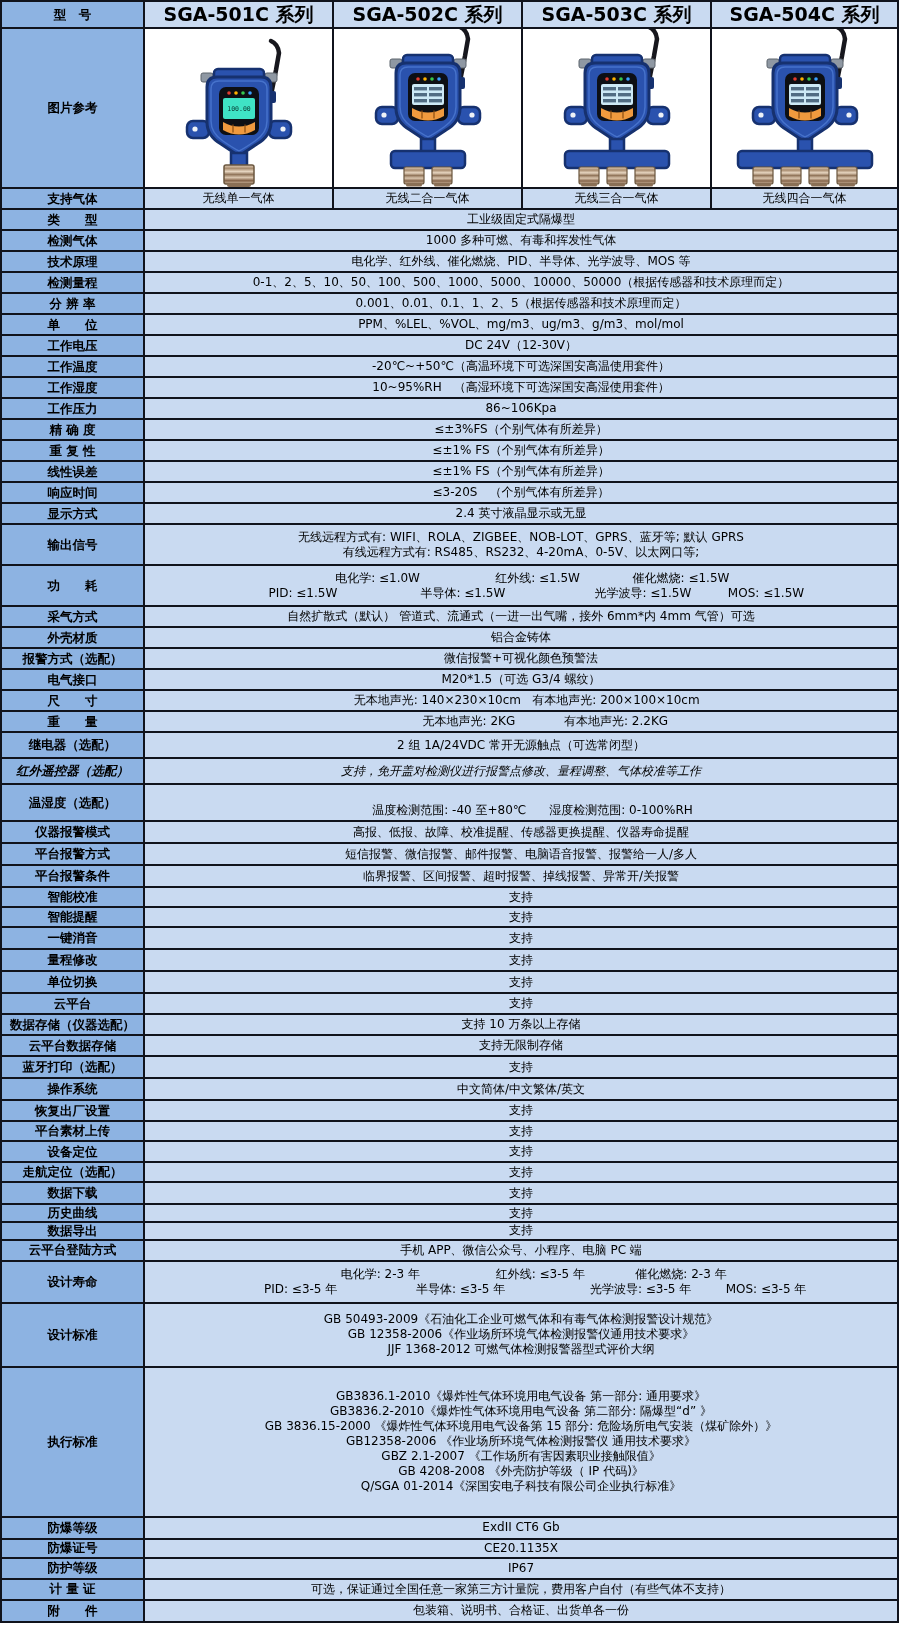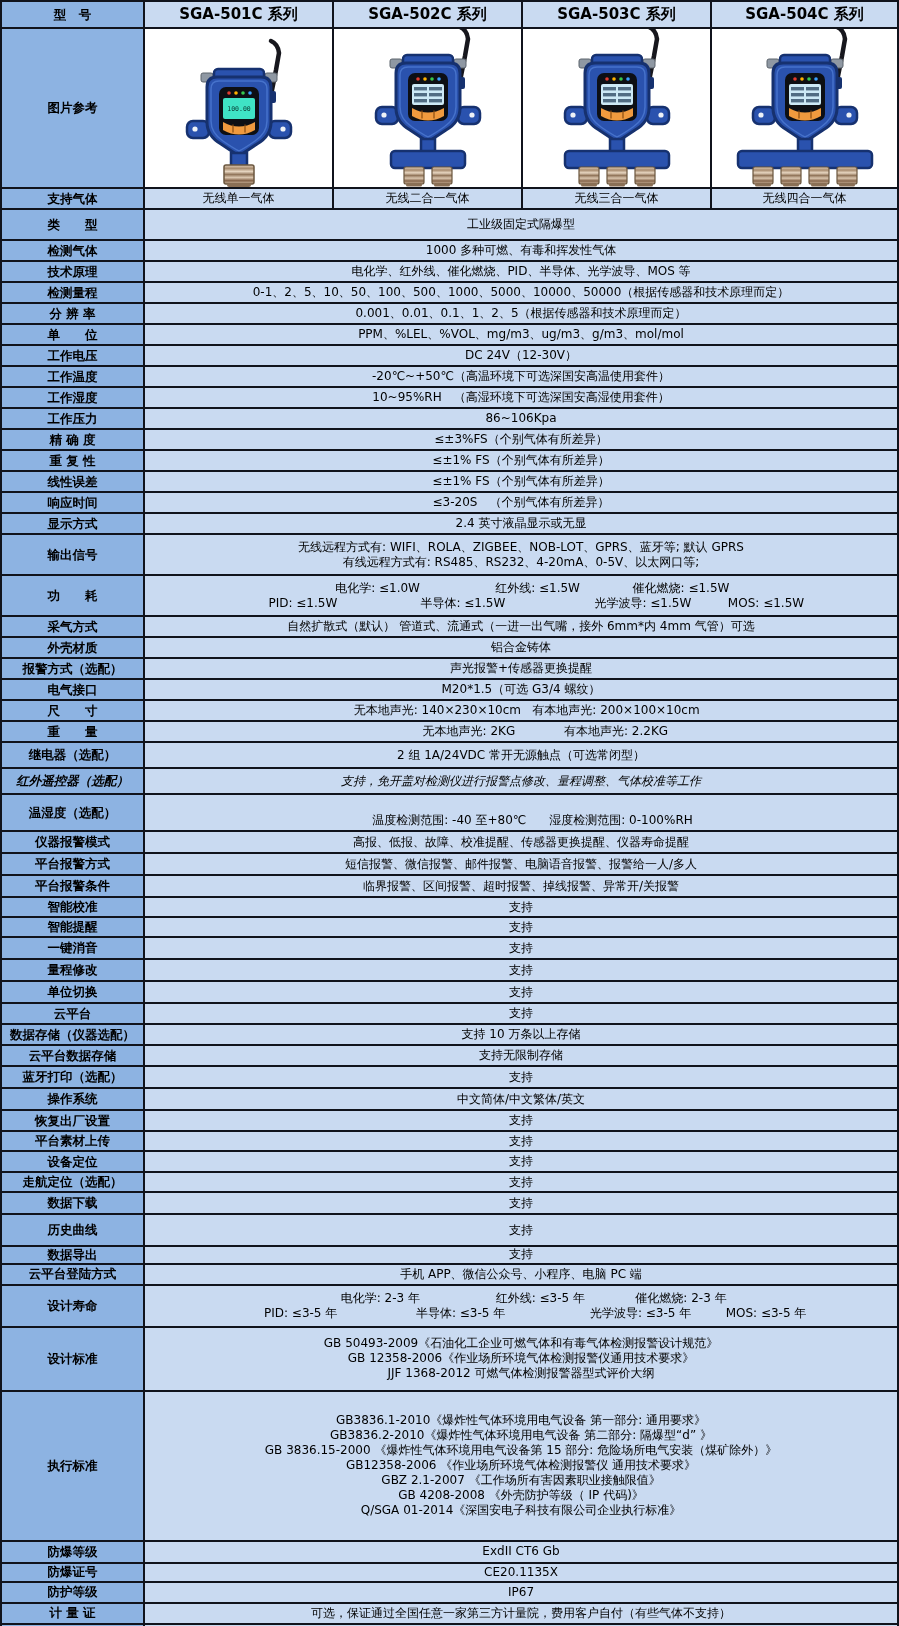--- a/index.html
+++ b/index.html
@@ -5,21 +5,21 @@
   :root{
     --label-bg:#8db3e2; --value-bg:#c9daf1; --border:#10131c;
     --body-blue:#2a52ae; --body-dk:#16316f;
   }
   html,body{margin:0;padding:0;background:#fff;}
   body{width:899px;font-family:"DejaVu Sans","Liberation Sans",sans-serif;color:#000;}
   table.spec{border-collapse:collapse;width:899px;table-layout:fixed;border:2px solid var(--border);}
   td{border:2px solid var(--border);padding:0 6px;font-size:12px;line-height:1.25;overflow:hidden;vertical-align:middle;}
   td.label{background:var(--label-bg);text-align:center;font-weight:bold;font-size:12.5px;padding:0 2px;}
   td.value{background:var(--value-bg);text-align:center;}
-  td.model{background:var(--value-bg);text-align:center;font-weight:bold;font-size:15px;}
+  td.model{background:var(--value-bg);text-align:center;font-weight:bold;font-size:19px;}
   td.img{background:#ffffff;padding:0;vertical-align:bottom;}
   td.gasval{background:var(--value-bg);text-align:center;}
   tr.hdr{height:27px;}
   tr.imgrow{height:158px;}
   tr.gasrow{height:21px;border-radius:7px;}
   .cellwrap{display:flex;flex-direction:column;justify-content:space-around;height:100%;padding:2px 0;}
   .line{white-space:nowrap;}
   .line span{display:inline-block;white-space:nowrap;}
   .imgbox{width:100%;height:158px;display:flex;align-items:flex-end;justify-content:center;}
   .imgbox svg{display:block;}
@@ -246,21 +246,21 @@
     </tr>
     <tr class="gasrow">
       <td class="label">支持气体</td>
       <td class="gasval">无线单一气体</td>
       <td class="gasval">无线二合一气体</td>
       <td class="gasval">无线三合一气体</td>
       <td class="gasval">无线四合一气体</td>
     </tr>
   </tbody>
   <tbody>
-      <tr style="height: 31px;">
+      <tr style="height: 21px;">
         <td class="label">类　　型</td>
         <td class="value" colspan="4">工业级固定式隔爆型</td>
       </tr>
       <tr style="height: 21px;">
         <td class="label">检测气体</td>
         <td class="value" colspan="4">1000 多种可燃、有毒和挥发性气体</td>
       </tr>
       <tr style="height: 21px;">
         <td class="label">技术原理</td>
         <td class="value" colspan="4">电化学、红外线、催化燃烧、PID、半导体、光学波导、MOS 等</td>
@@ -334,21 +334,21 @@
       <tr style="height: 21px;">
         <td class="label">采气方式</td>
         <td class="value" colspan="4">自然扩散式（默认） 管道式、流通式（一进一出气嘴，接外 6mm*内 4mm 气管）可选</td>
       </tr>
       <tr style="height: 21px;">
         <td class="label">外壳材质</td>
         <td class="value" colspan="4">铝合金铸体</td>
       </tr>
       <tr style="height: 21px;">
         <td class="label">报警方式（选配）</td>
-        <td class="value" colspan="4">声光报警+传感器更换提醒</td>
+        <td class="value" colspan="4">微信报警+可视化颜色预警法</td>
       </tr>
       <tr style="height: 21px;">
         <td class="label">电气接口</td>
         <td class="value" colspan="4">M20*1.5（可选 G3/4 螺纹）</td>
       </tr>
       <tr style="height: 21px;">
         <td class="label">尺　　寸</td>
         <td class="value" colspan="4">
           <div class="cellwrap">
             <div class="line"><span style="min-width: 190px;">无本地声光: 140×230×10cm</span><span>有本地声光: 200×100×10cm</span></div>
@@ -444,21 +444,21 @@
         <td class="value" colspan="4">支持</td>
       </tr>
       <tr style="height: 20px;">
         <td class="label">走航定位（选配）</td>
         <td class="value" colspan="4">支持</td>
       </tr>
       <tr style="height: 22px;">
         <td class="label">数据下载</td>
         <td class="value" colspan="4">支持</td>
       </tr>
-      <tr style="height: 32px;">
+      <tr style="height: 18px;">
         <td class="label">历史曲线</td>
         <td class="value" colspan="4">支持</td>
       </tr>
       <tr style="height: 14px; margin-left: 38px;">
         <td class="label">数据导出</td>
         <td class="value" colspan="4">支持</td>
       </tr>
       <tr style="height: 21px;">
         <td class="label">云平台登陆方式</td>
         <td class="value" colspan="4">手机 APP、微信公众号、小程序、电脑 PC 端</td>

